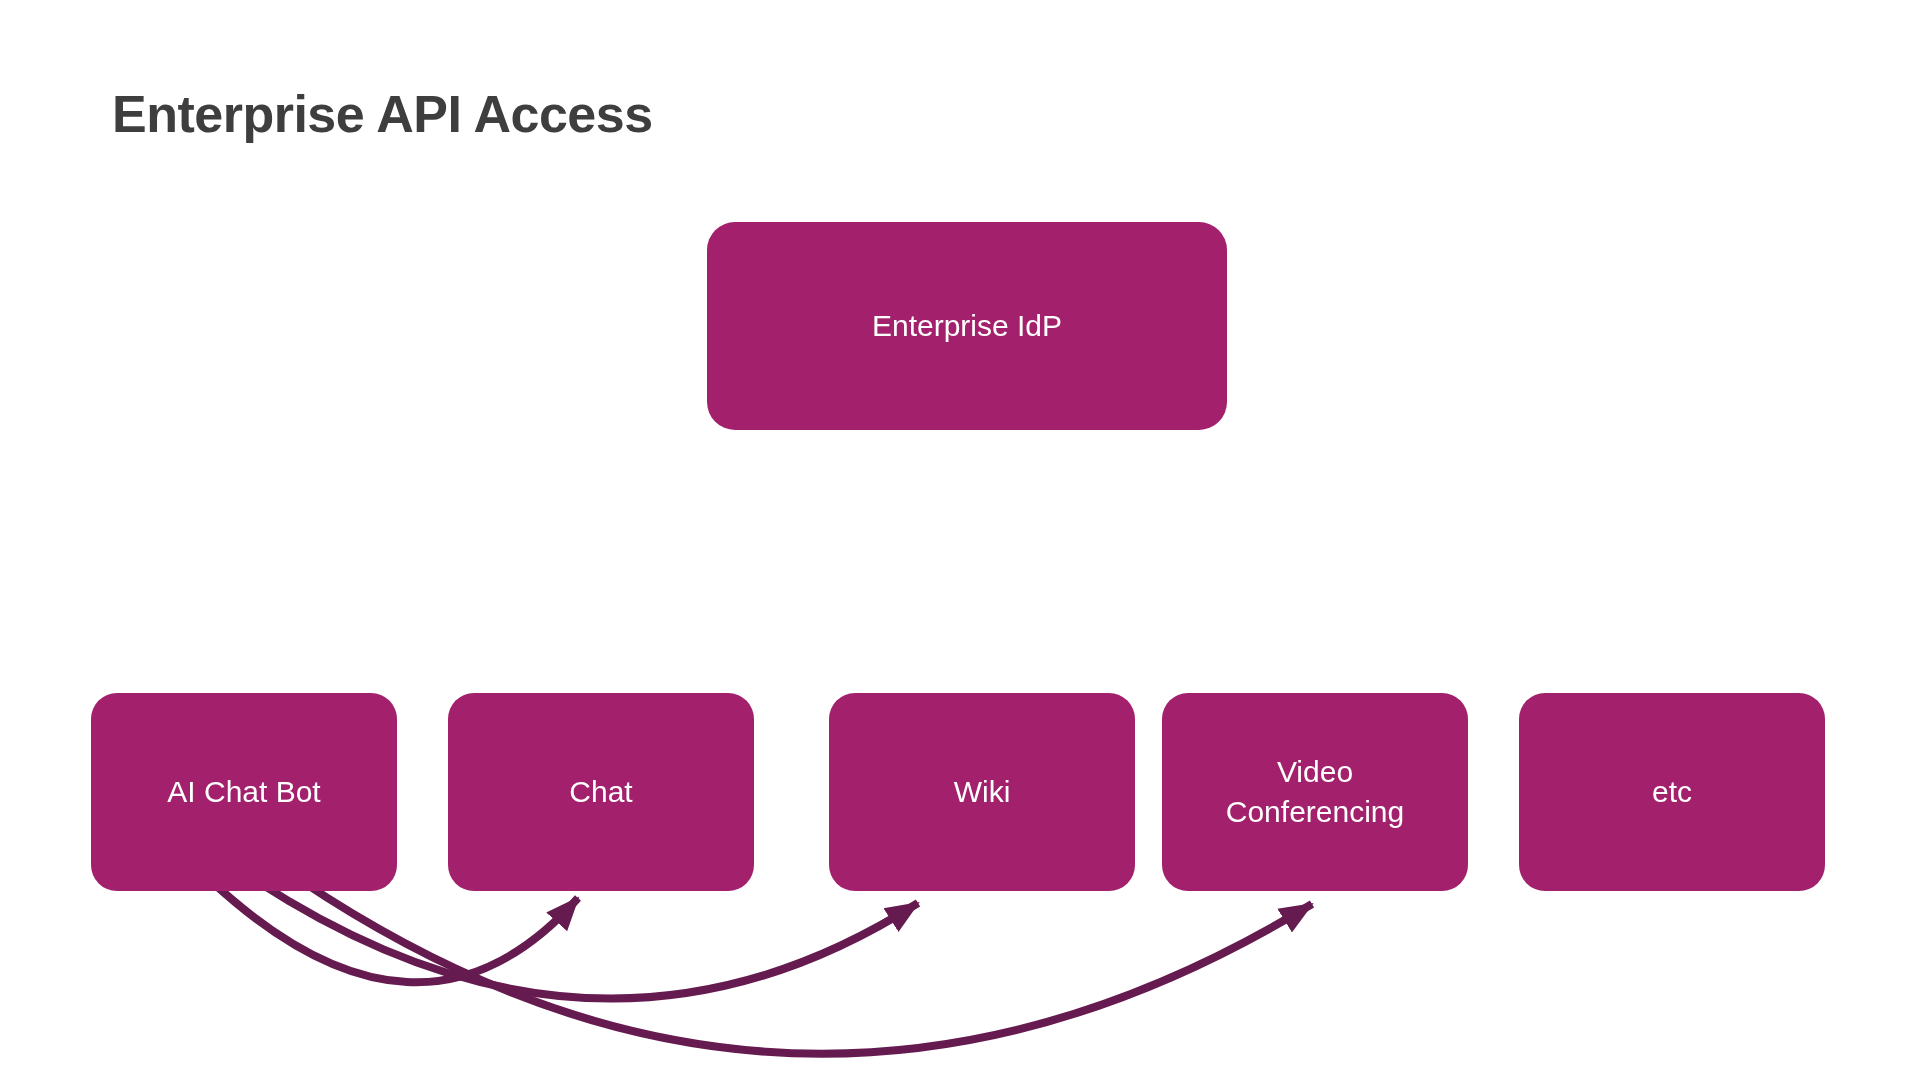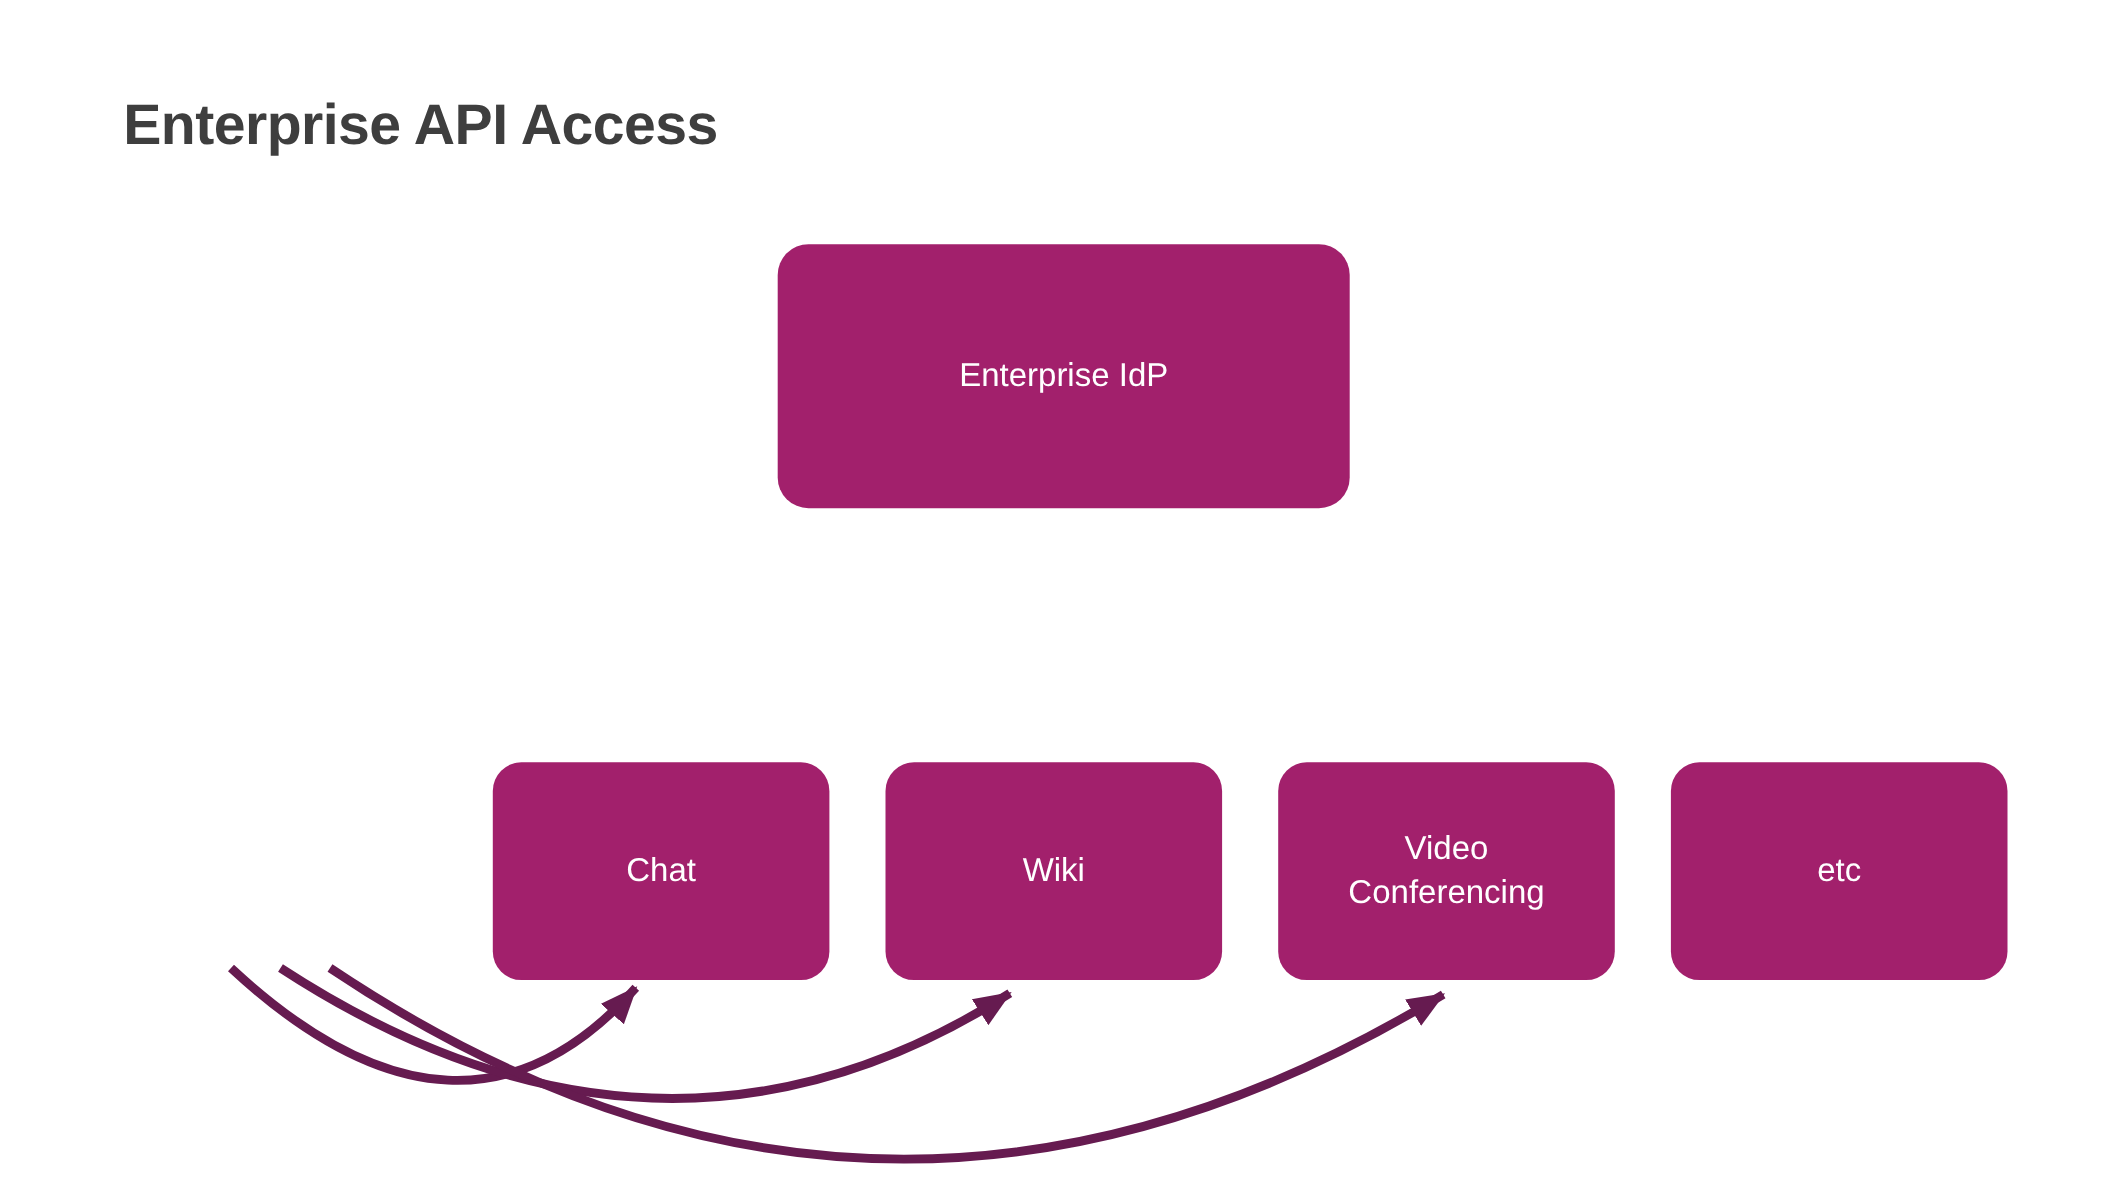--- a/index.html
+++ b/index.html
@@ -48,35 +48,35 @@
     background: var(--node-fill);
     color: var(--node-text);
     display: flex;
     align-items: center;
     justify-content: center;
     text-align: center;
     z-index: 2;
   }
   .idp-node {
     left: 707px; top: 222px;
-    width: 520px; height: 240px;
+    width: 520px; height: 208px;
     border-radius: 28px;
     font-size: 30px;
   }
   .app-node {
     top: 693px;
     width: 306px; height: 198px;
     border-radius: 26px;
     font-size: 30px;
     line-height: 1.32;
     padding: 0 38px;
   }
   .app-node-0 { left: 91px; }
   .app-node-1 { left: 448px; text-align: center; }
-  .app-node-2 { left: 805px; text-align: center; }
+  .app-node-2 { left: 829px; text-align: center; }
   .app-node-3 { left: 1162px; }
   .app-node-4 { left: 1519px; }
 </style>
 </head>
 <body>
 
 <div class="canvas">
 
   <div class="diagram-title">Enterprise API Access</div>
 
@@ -88,20 +88,23 @@
     </defs>
     <path class="arrow-path" d="M 210 880 Q 420 1075 578 898" marker-end="url(#arrowhead)"></path>
     <path class="arrow-path" d="M 255 880 Q 600 1105 918 903" marker-end="url(#arrowhead)"></path>
     <path class="arrow-path" d="M 300 880 Q 800 1215 1312 904" marker-end="url(#arrowhead)"></path>
   </svg>
 
   <div class="node idp-node">
     <span>Enterprise IdP</span>
   </div>
 
+  <div class="node app-node app-node-0">
+    <span>AI Chat Bot</span>
+  </div>
 
   <div class="node app-node app-node-1">
     <span>Chat</span>
   </div>
 
   <div class="node app-node app-node-2">
     <span>Wiki</span>
   </div>
 
   <div class="node app-node app-node-4">

